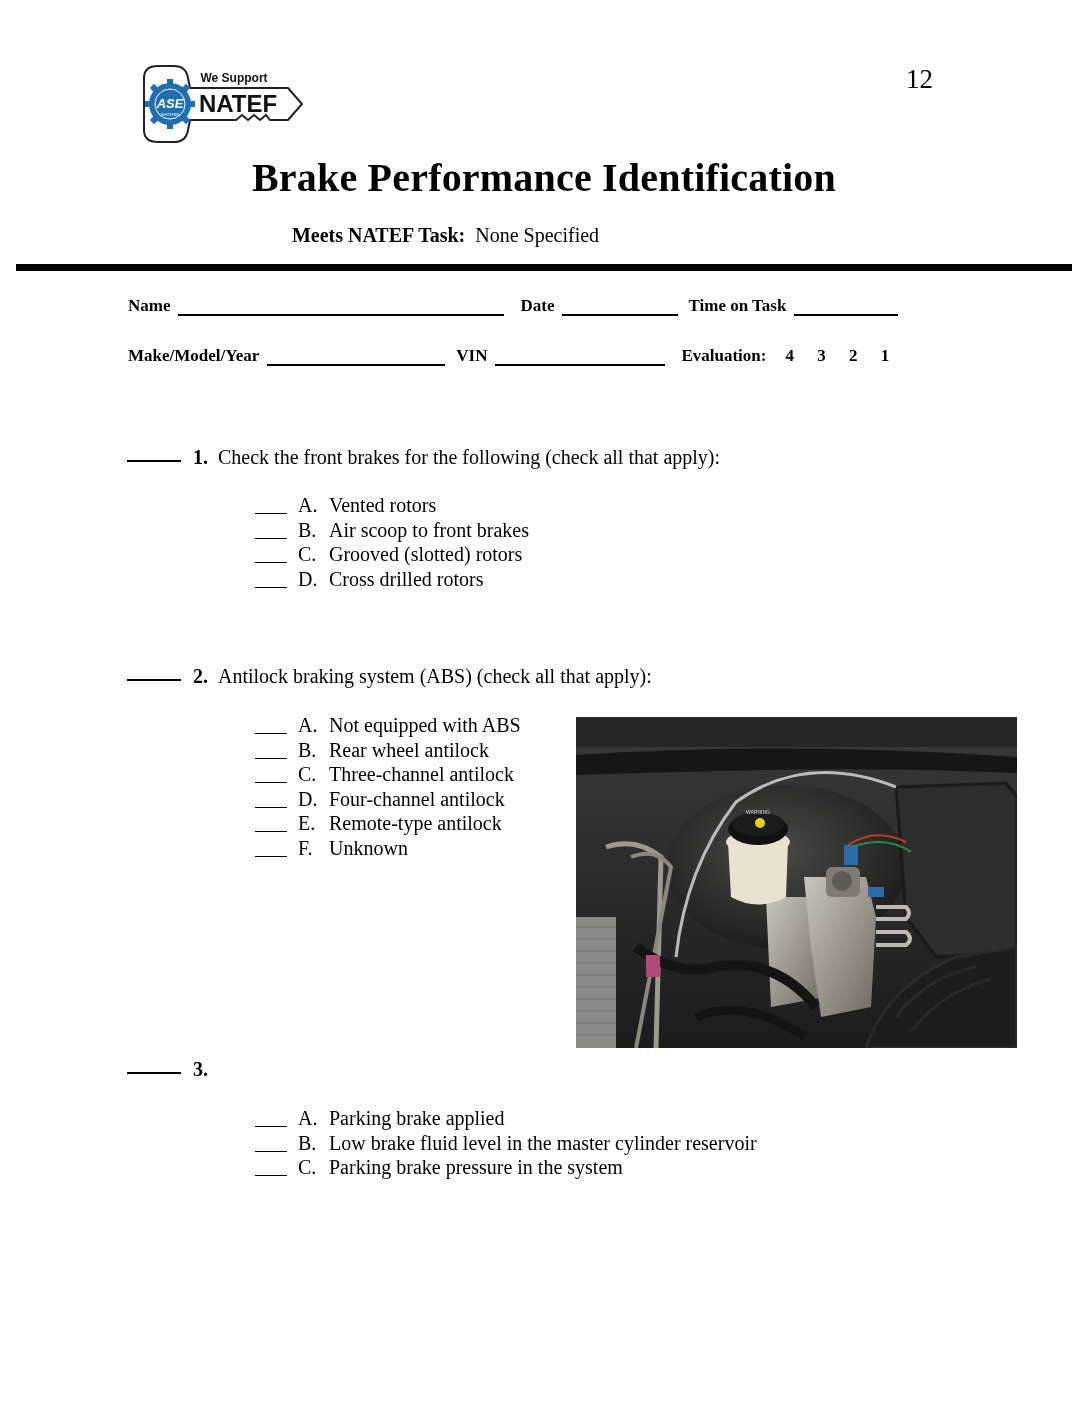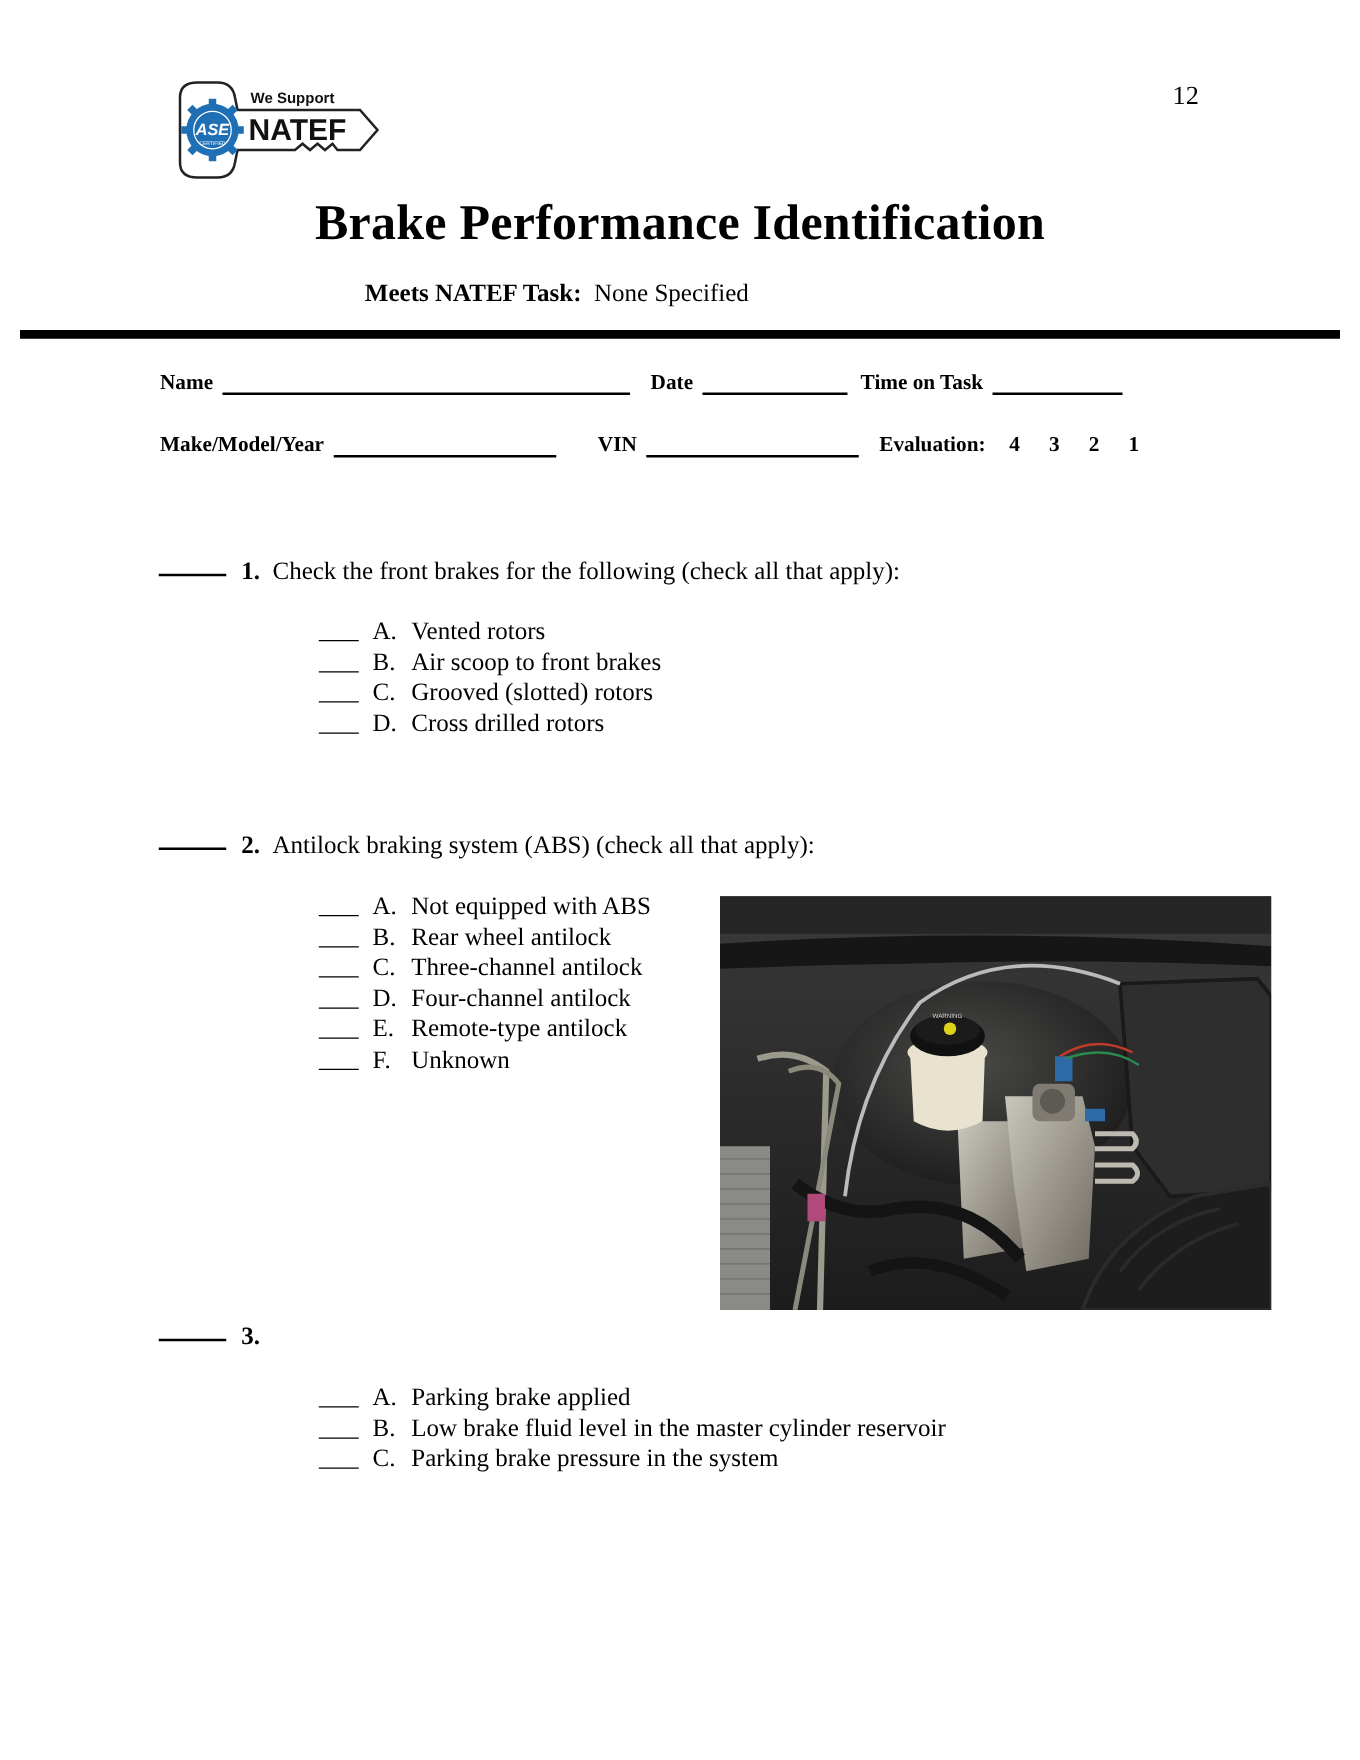--- a/index.html
+++ b/index.html
@@ -1,19 +1,19 @@
 <!DOCTYPE html>
 <html><head>
 <meta charset="utf-8">
 <style>
   html, body { margin:0; padding:0; background:#ffffff; }
   body { width:1088px; height:1408px; position:relative; overflow:hidden;
          font-family:"Liberation Serif", "DejaVu Serif", serif; color:#000; }
   .abs { position:absolute; }
-  .page-num { left:938px; top:64px; font-size:21px; }
+  .page-num { left:906px; top:64px; font-size:27px; }
   .logo { left:130px; top:58px; width:180px; height:92px; }
   .title { left:0; width:1088px; top:154px; text-align:center; font-size:40px; font-weight:bold; letter-spacing:0.2px; }
   .subtitle { left:0; width:891px; top:224px; text-align:center; font-size:20px; }
   .subtitle b { font-weight:bold; }
   .rule { left:16px; top:264px; width:1056px; height:7px; background:#000; }
   .field-row { font-size:17px; font-weight:bold; display:flex; align-items:flex-end; white-space:nowrap; }
   .blank-line { display:inline-block; border-bottom:2px solid #000; height:18px; margin:0 10px 0 8px; }
   .eval-nums span { display:inline-block; margin-left:19px; }
   .q { font-size:20px; display:flex; align-items:baseline; white-space:nowrap; }
   .q .qblank { display:inline-block; width:54px; border-bottom:2px solid #000; margin-right:12px; height:2px; transform:translateY(-2px); }
@@ -63,21 +63,21 @@
   <span class="blank-line" style="width:326px;"></span>
   <span style="margin-left:6px;">Date</span>
   <span class="blank-line" style="width:116px;"></span>
   <span>Time on Task</span>
   <span class="blank-line" style="width:104px;"></span>
 </div>
 
 <div class="abs field-row" style="left:128px; top:346px;align-items:center;">
   <span>Make/Model/Year</span>
   <span class="blank-line" style="width:178px;"></span>
-  <span style="margin-left:23px;">VIN</span>
+  <span style="margin-left:1px;">VIN</span>
   <span class="blank-line" style="width:170px;"></span>
   <span style="margin-left:6px;">Evaluation:</span>
   <span class="eval-nums">
     <span>4</span>
     <span>3</span>
     <span>2</span>
     <span>1</span>
   </span>
 </div>
 

